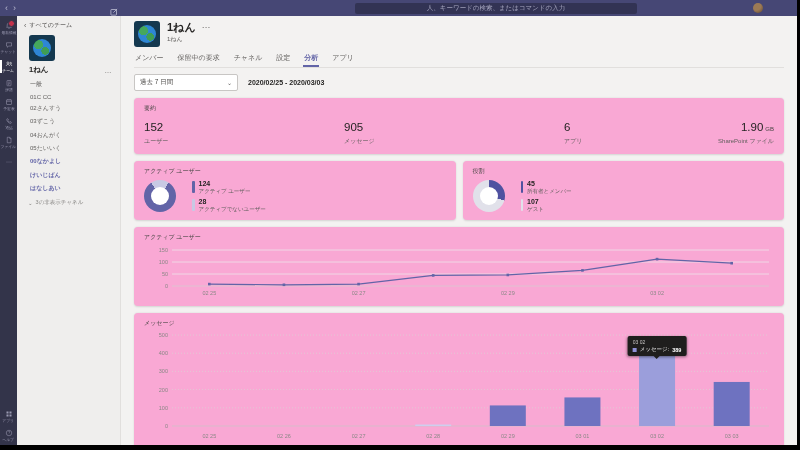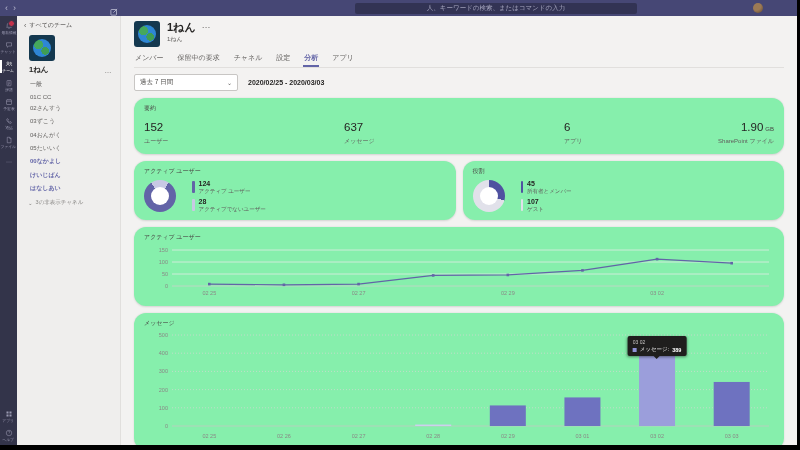--- a/index.html
+++ b/index.html
@@ -56,21 +56,21 @@
   .hdr-sub{font-size:6px;color:#605e5c;margin-top:1px;}
   .tabs{display:flex;gap:12px;margin-top:4px;border-bottom:1px solid #e1dfdd;}
   .tab{font-size:7px;color:#605e5c;padding:2px 1px 4px;cursor:default;}
   .tab.active{color:#6264a7;font-weight:bold;box-shadow:inset 0 -2px 0 #6264a7;}
   .filter-row{display:flex;align-items:center;gap:10px;margin-top:6px;}
   .select{width:92px;height:15px;background:#fff;border:1px solid #c8c6c4;border-radius:2px;
     display:flex;align-items:center;justify-content:space-between;padding:0 5px;}
   .select .sel-label{font-size:6.5px;color:#484644;}
   .select .sel-chev{font-size:6px;color:#605e5c;}
   .daterange{font-size:7px;font-weight:bold;color:#252423;}
-  .card{background:#86efac;border-radius:12px;box-shadow:0 .5px 2px rgba(0,0,0,.13);}
+  .card{background:#f9a8d4;border-radius:4px;box-shadow:0 .5px 2px rgba(0,0,0,.13);}
   .card-title{font-size:6px;color:#484644;}
   .summary-card{margin-top:7px;padding:6px 10px 8px;}
   .metrics{display:grid;grid-template-columns:200px 220px 140px 1fr;margin-top:4px;}
   .metric:last-child{text-align:right;}
   .metric-value{font-size:11.5px;color:#252423;}
   .metric-unit{font-size:6px;color:#484644;margin-left:2px;}
   .metric-label{font-size:6px;color:#605e5c;margin-top:1.5px;}
   .mid-row{display:flex;gap:7px;margin-top:7px;}
   .mid-card{flex:1;padding:6px 10px 7px;}
   .donut-row{display:flex;align-items:center;margin-top:4px;}
@@ -249,21 +249,21 @@
         </div>
 
         <section class="card summary-card">
           <div class="card-title">要約</div>
           <div class="metrics" id="metrics">
               <div class="metric">
                 <div><span class="metric-value">152</span></div>
                 <div class="metric-label">ユーザー</div>
               </div>
               <div class="metric">
-                <div><span class="metric-value">637</span></div>
+                <div><span class="metric-value">905</span></div>
                 <div class="metric-label">メッセージ</div>
               </div>
               <div class="metric">
                 <div><span class="metric-value">6</span></div>
                 <div class="metric-label">アプリ</div>
               </div>
               <div class="metric">
                 <div><span class="metric-value">1.90</span><span class="metric-unit">GB</span></div>
                 <div class="metric-label">SharePoint ファイル</div>
               </div>

